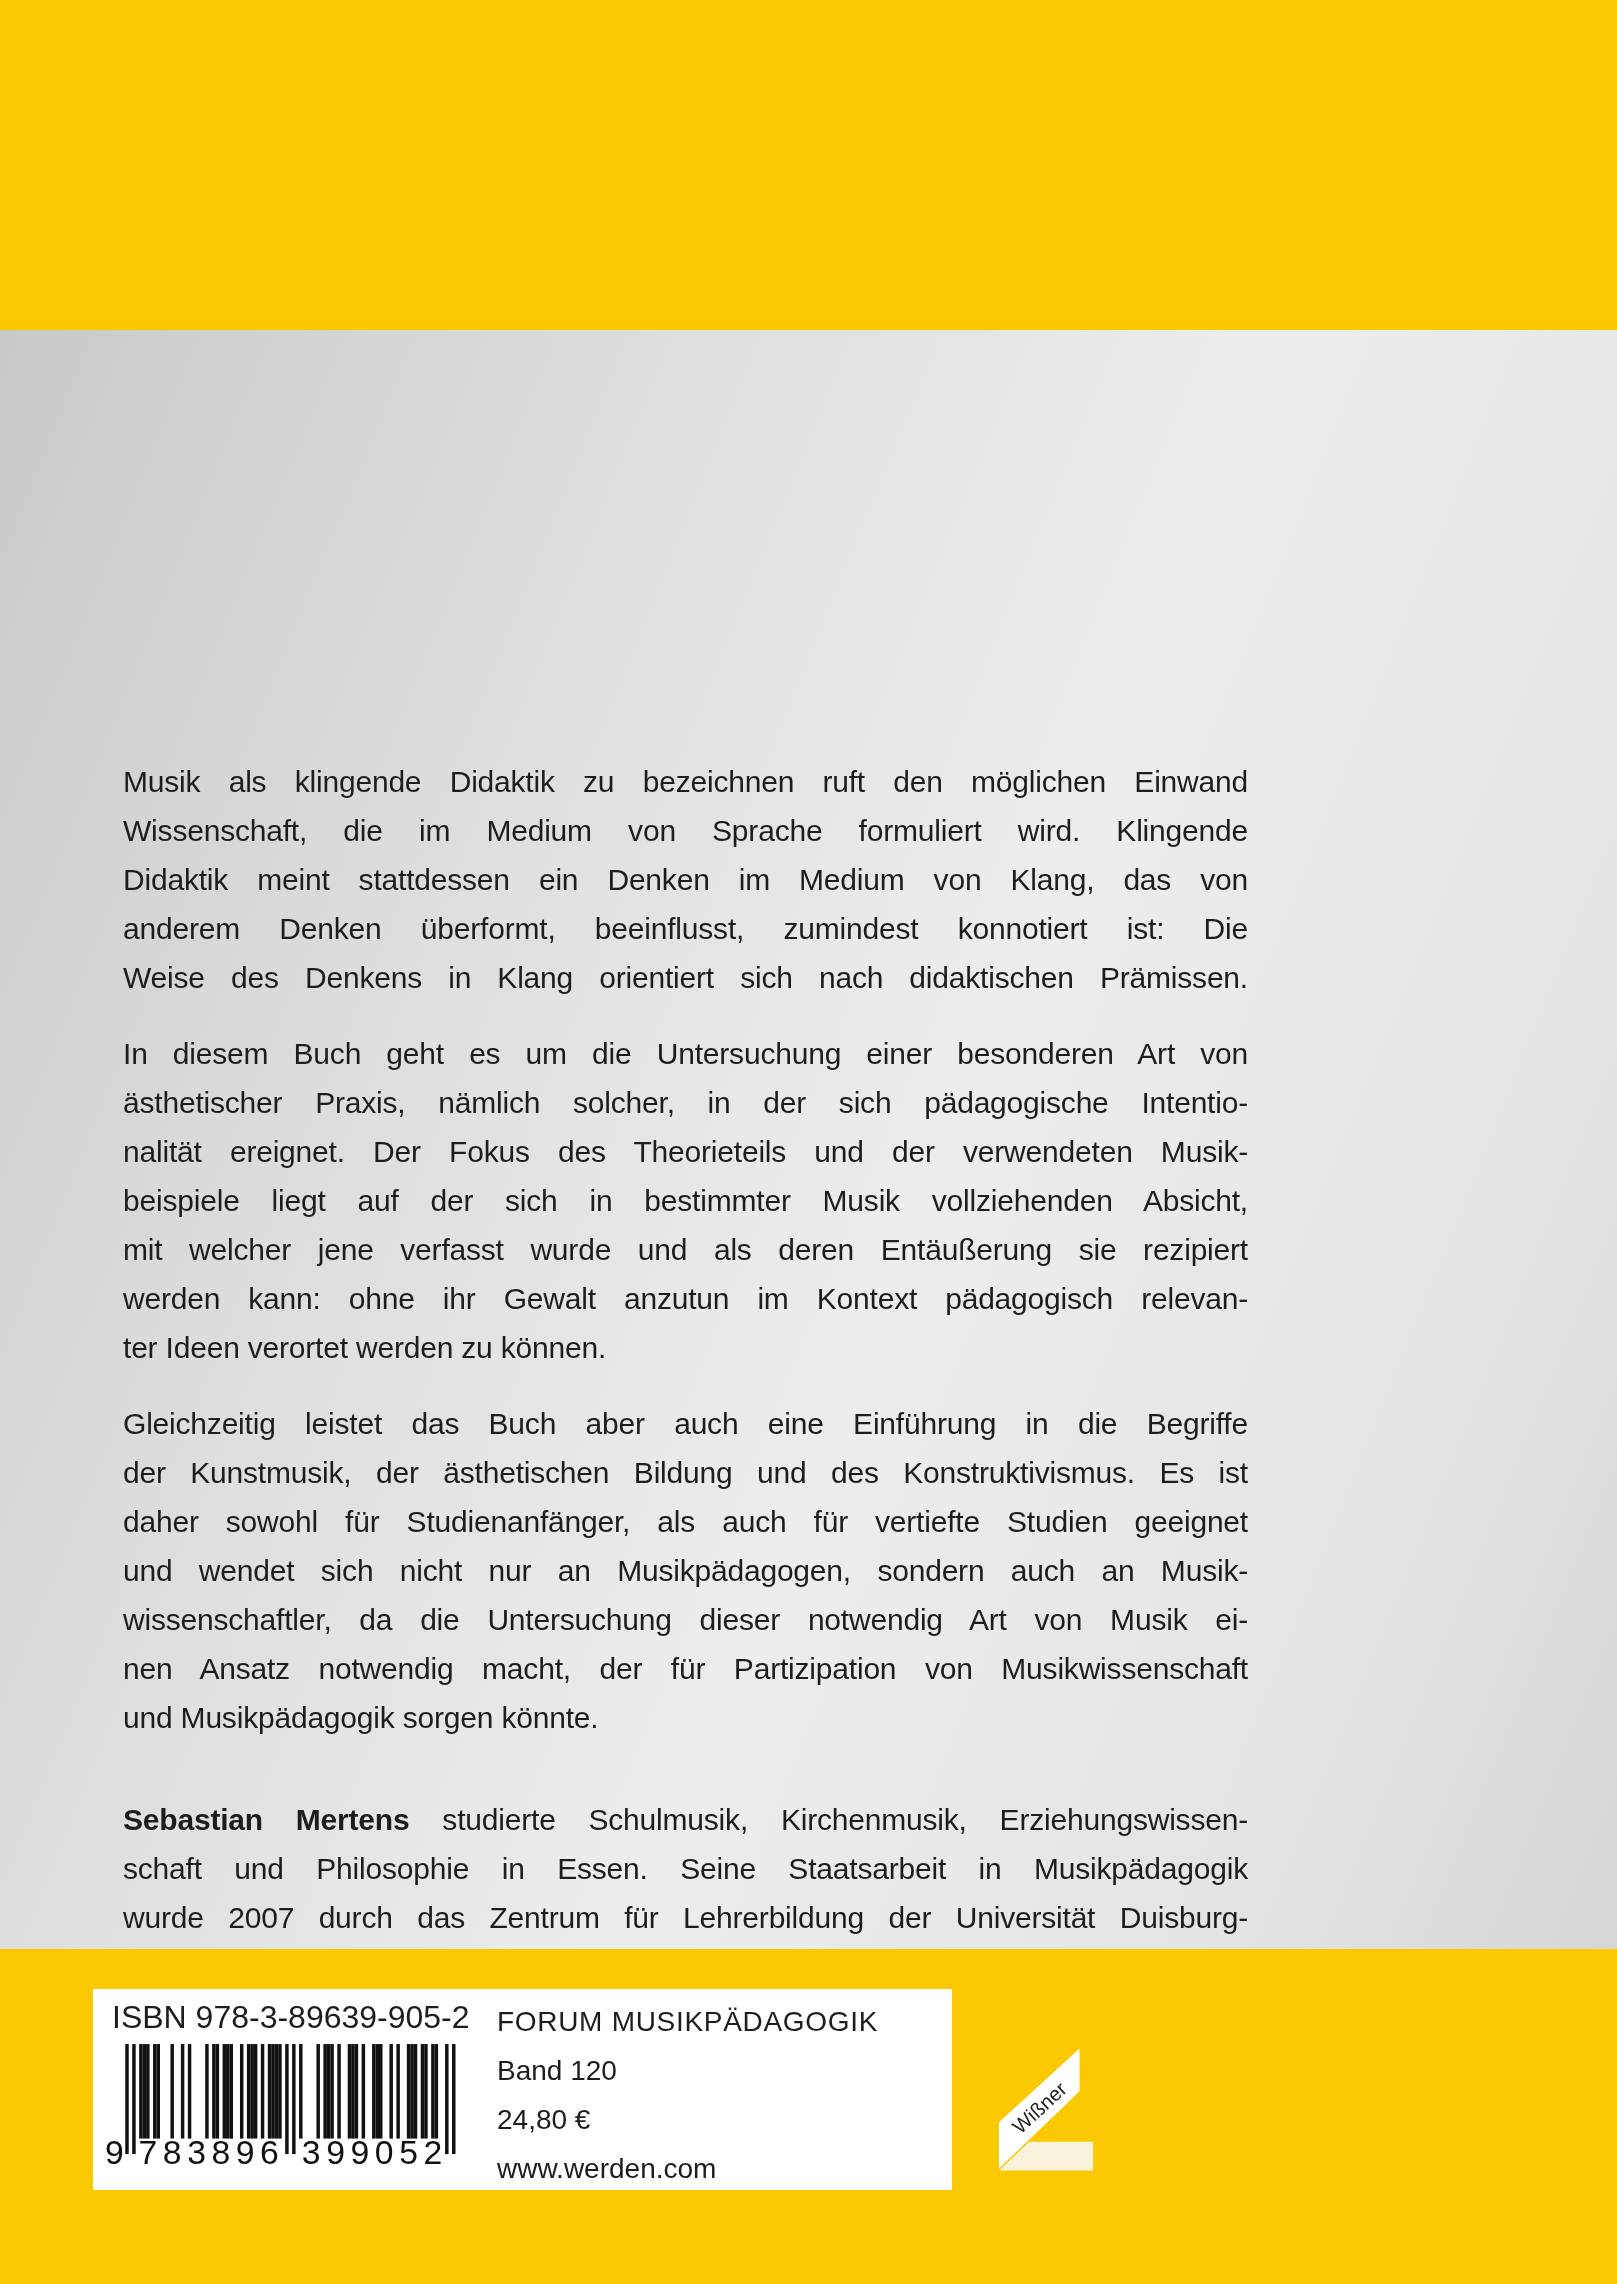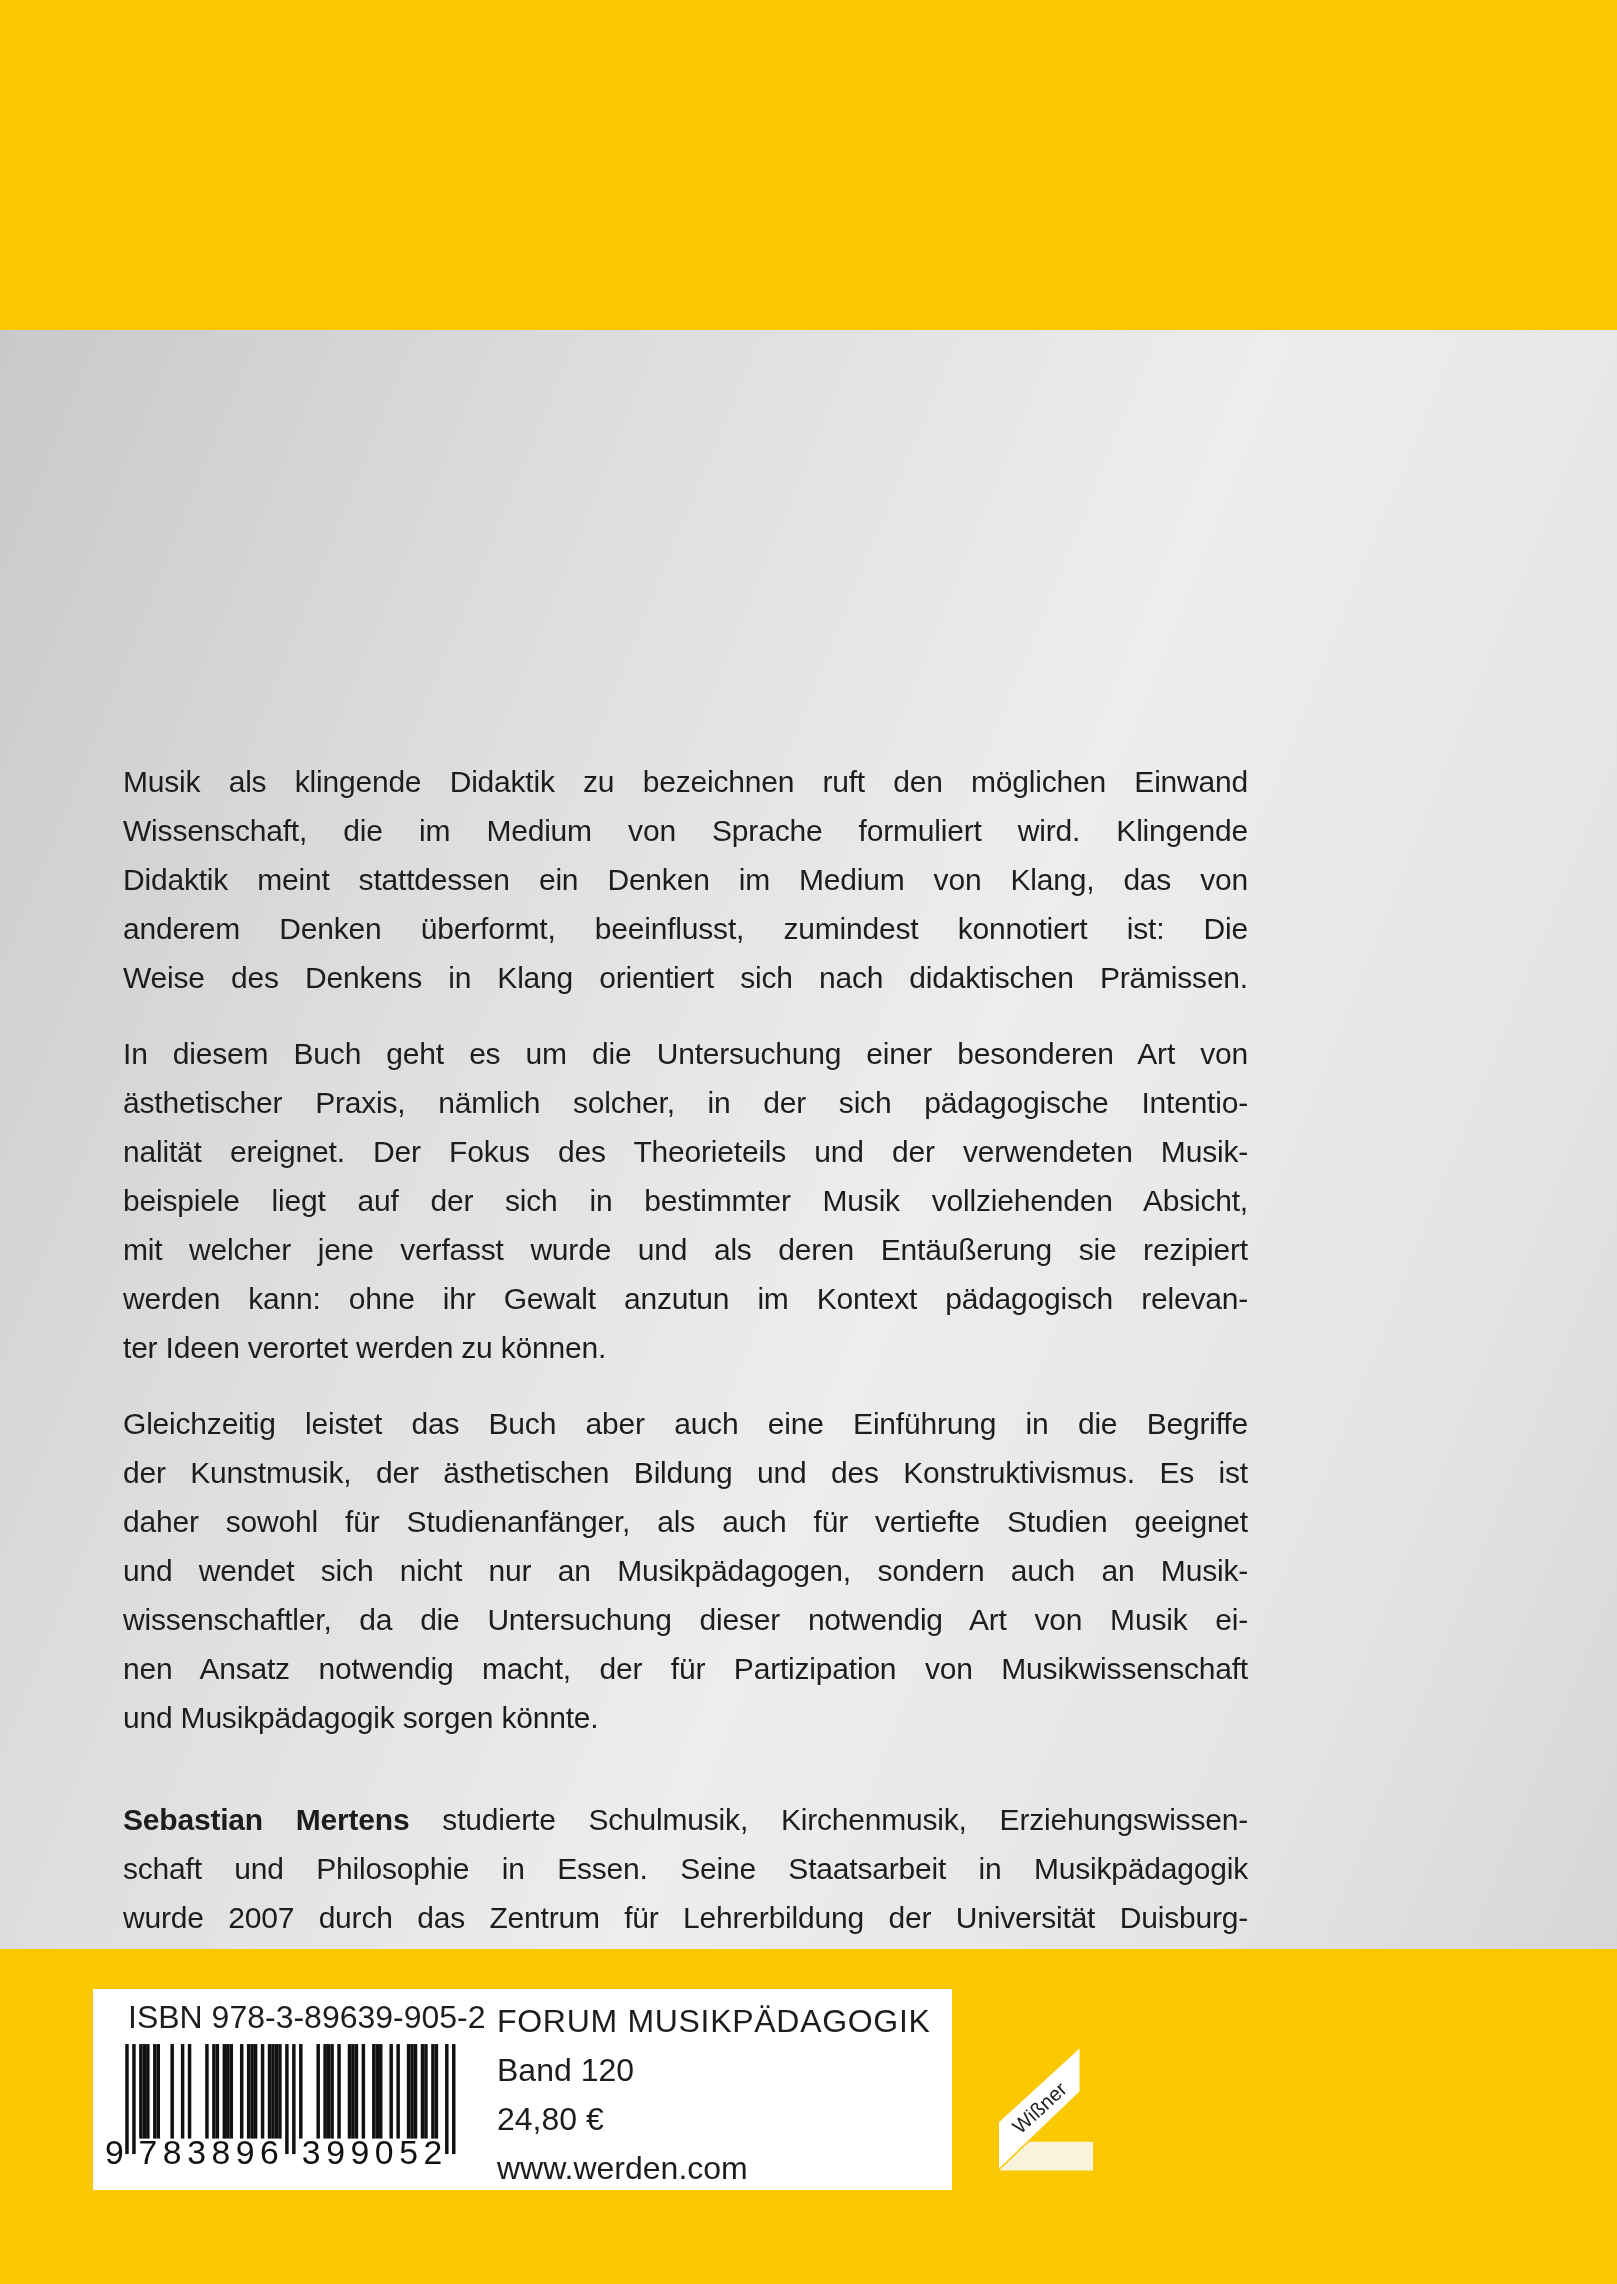--- a/index.html
+++ b/index.html
@@ -46,34 +46,34 @@
   .line b { font-weight: 700; }
 
   
   .isbn-box {
     position: absolute; left: 93px; top: 1989px;
     width: 859px; height: 201px;
     background: var(--white, #FFFFFF);
   }
   .isbn-label {
     position: absolute; left: 19px; top: 9.4px;
-    font-size: 32px; line-height: 38px; white-space: nowrap; margin-left: 16px;
+    font-size: 32px; line-height: 38px; white-space: nowrap;
   }
   .barcode {
     position: absolute; left: 12px; top: 55px;
     width: 351px; height: 125px;
   }
   .barcode rect { fill: #111111; }
   .bc-digit {
     font-family: "Liberation Sans", "DejaVu Sans", sans-serif;
     font-size: 50px; fill: #111111;
   }
   .series-col {
     position: absolute; left: 404px; top: 8px;
-    font-size: 32px; line-height: 49px; white-space: nowrap;
+    font-size: 28px; line-height: 49px; white-space: nowrap;
   }
   .series-col .series-title { letter-spacing: 0.7px; }
 
   
   .logo {
     position: absolute; left: 999px; top: 2048px;
     width: 94px; height: 125px;
   }
   .logo .band-shape { fill: var(--white, #FFFFFF); }
   .logo .bar-shape  { fill: var(--cream, #FAF3DC); }

